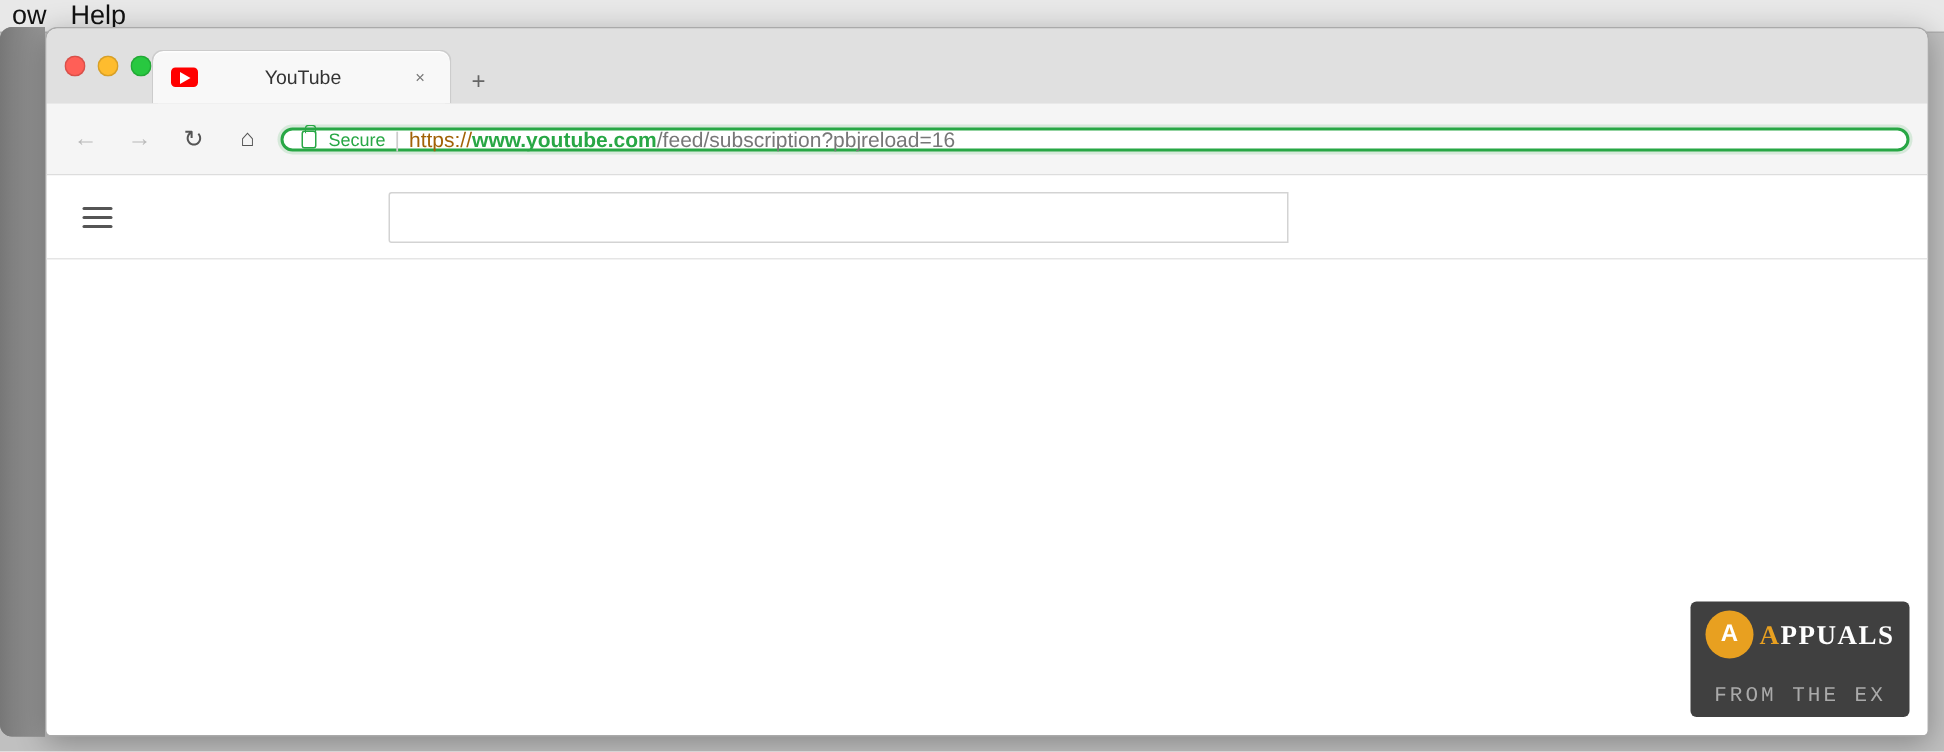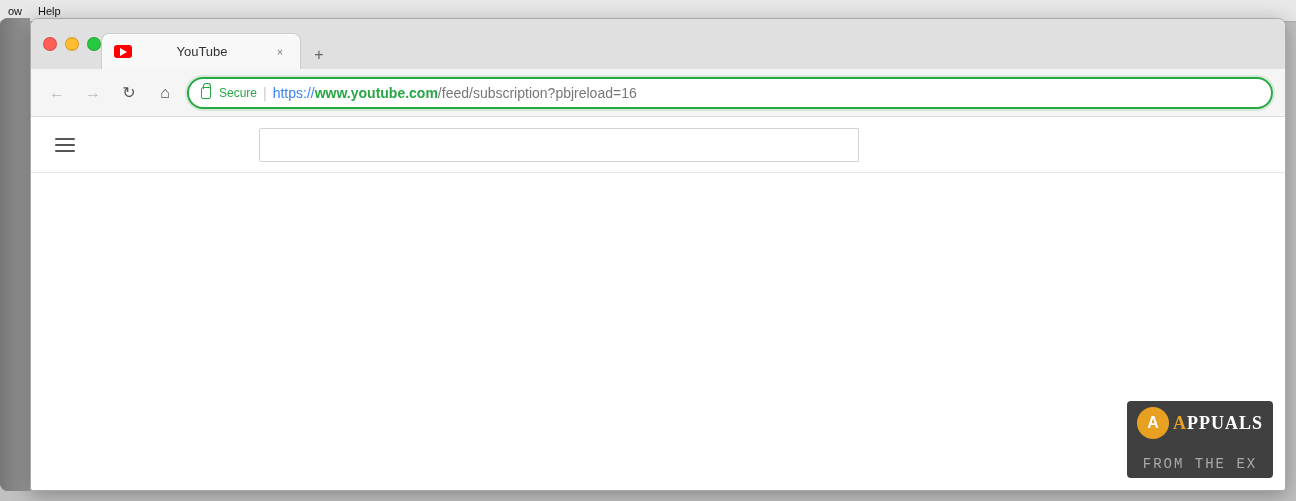--- a/index.html
+++ b/index.html
@@ -24,21 +24,21 @@
       color: #000;
       border-bottom: 1px solid #b0b0b0;
     }
 
     .menu-bar-items {
       display: flex;
       gap: 16px;
     }
 
     .menu-bar-item {
-      font-size: 11px;
+      font-size: 18px;
       font-weight: 500;
       color: #111;
     }
 
     
     .browser-window {
       position: absolute;
       top: 18px;
       left: 30px;
       right: 10px;
@@ -182,21 +182,21 @@
       border-radius: 50%;
       cursor: pointer;
       color: #555;
       font-size: 16px;
     }
     .nav-btn.disabled { color: #bbb; cursor: default; }
 
     
     .address-bar-wrap {
       flex: 1;
-      height: 32px;
+      height: 16px;
       background: #fff;
       border-radius: 16px;
       border: 2px solid #28a745;
       display: flex;
       align-items: center;
       padding: 0 12px;
       gap: 6px;
       box-shadow: 0 0 0 2px rgba(40,167,69,0.15);
     }
 
@@ -239,21 +239,21 @@
       font-size: 14px;
     }
 
     .address-url {
       font-size: 14px;
       color: #555;
       flex: 1;
     }
 
     .address-url .protocol {
-      color: #3b82f6;
+      color: #a16207;
     }
 
     .address-url .domain {
       color: #28a745;
       font-weight: 600;
       text-align: center;
     }
 
     .address-url .path {
       color: #777;

